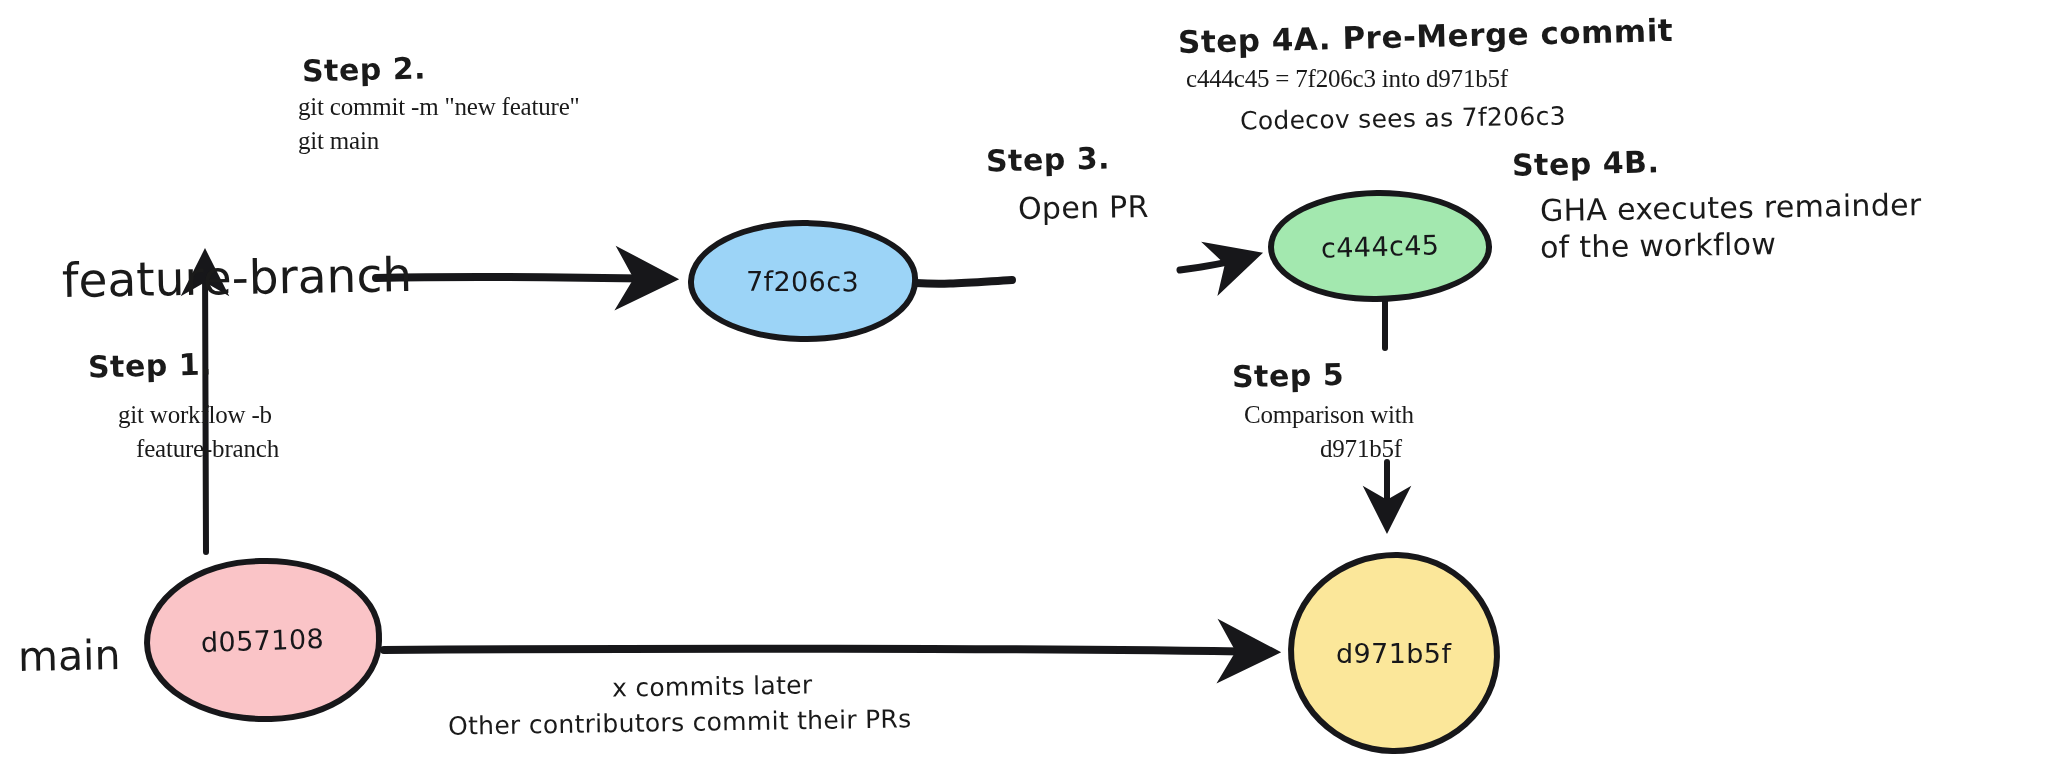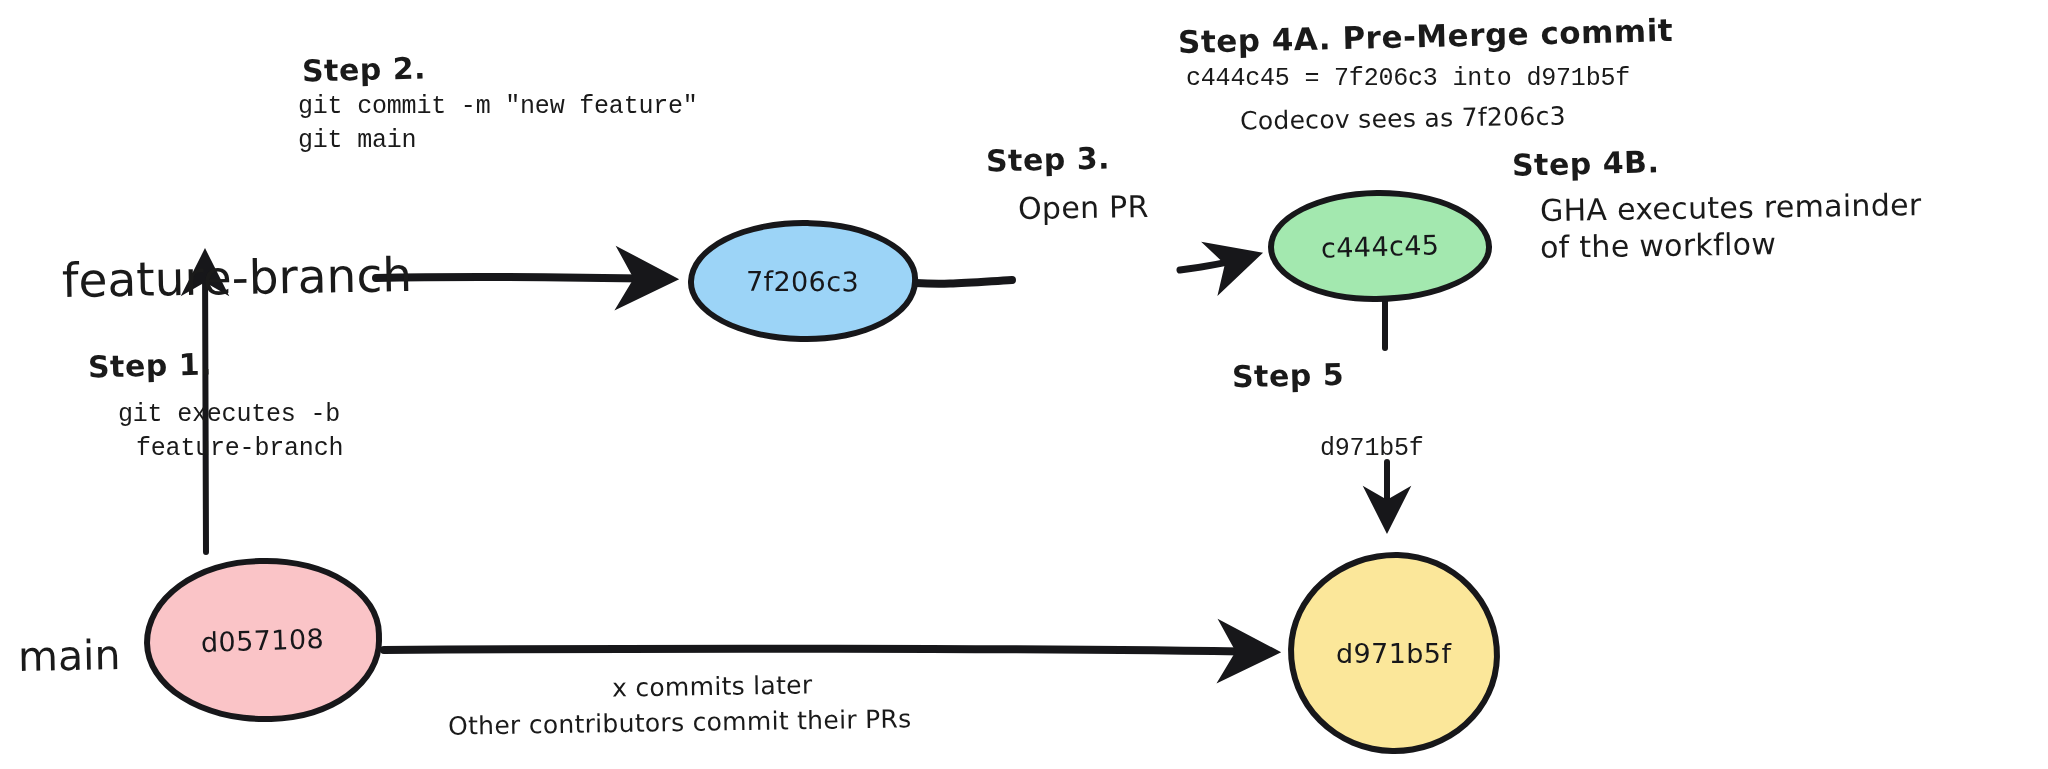--- a/index.html
+++ b/index.html
@@ -37,21 +37,21 @@
     letter-spacing: .5px;
     transform: rotate(-1.4deg);
   }
   .hand-light {      
     font-family: "DejaVu Sans", sans-serif;
     font-weight: 500;
     letter-spacing: .3px;
     transform: rotate(-0.9deg);
   }
   .mono {            
-    font-family: Liberation Mono, monospace;
+    font-family: Liberation Serif, serif;
     font-weight: 400;
     letter-spacing: -0.2px;
   }
 
   .branch-name {
     font-family: "DejaVu Sans", sans-serif;
     font-weight: 500;
     font-size: 47px;
     letter-spacing: 0px;
     transform: rotate(-1deg);
@@ -148,37 +148,38 @@
 
   <div class="node" id="node-d971b5f">
     <span>d971b5f</span>
   </div>
 
   <div class="txt branch-name" style="left:62px; top:250px;">feature-branch</div>
 
   <div class="txt main-name" style="left:18px; top:632px;">main</div>
 
   <div class="txt hand step-head" style="left:88px; top:348px;">Step 1.</div>
-  <div class="txt mono cmd" style="left:118px; top:400px;">git executes -b</div>
+  <div class="txt mono cmd" style="left:118px; top:400px;">git workflow -b</div>
   <div class="txt mono cmd" style="left:136px; top:434px;">feature-branch</div>
 
   <div class="txt hand step-head" style="left:302px; top:52px;">Step 2.</div>
   <div class="txt mono cmd" style="left:298px; top:92px;">git commit -m "new feature"</div>
   <div class="txt mono cmd" style="left:298px; top:126px;">git main</div>
 
   <div class="txt hand step-head" style="left:986px; top:142px;">Step 3.</div>
   <div class="txt hand-light" style="left:1018px; top:190px; font-size:30px;">Open PR</div>
 
   <div class="txt hand step-head" style="left:1178px; top:18px; font-size:31px;">Step 4A. Pre-Merge commit</div>
   <div class="txt mono note" style="left:1186px; top:64px;">c444c45 = 7f206c3 into d971b5f</div>
   <div class="txt hand-light note" style="left:1240px; top:104px;">Codecov sees as 7f206c3</div>
 
   <div class="txt hand step-head" style="left:1512px; top:146px;">Step 4B.</div>
   <div class="txt hand-light" style="left:1540px; top:190px; font-size:30px;">GHA executes remainder</div>
   <div class="txt hand-light" style="left:1540px; top:228px; font-size:30px;">of the workflow</div>
 
   <div class="txt hand step-head" style="left:1232px; top:358px;">Step 5</div>
+  <div class="txt mono cmd" style="left:1244px; top:400px;">Comparison with</div>
   <div class="txt mono cmd" style="left:1320px; top:434px;">d971b5f</div>
 
   <div class="txt hand-light note" style="left:612px; top:672px;">x commits later</div>
   <div class="txt hand-light note" style="left:448px; top:708px;">Other contributors commit their PRs</div>
 
 </div>
 
 </body></html>

